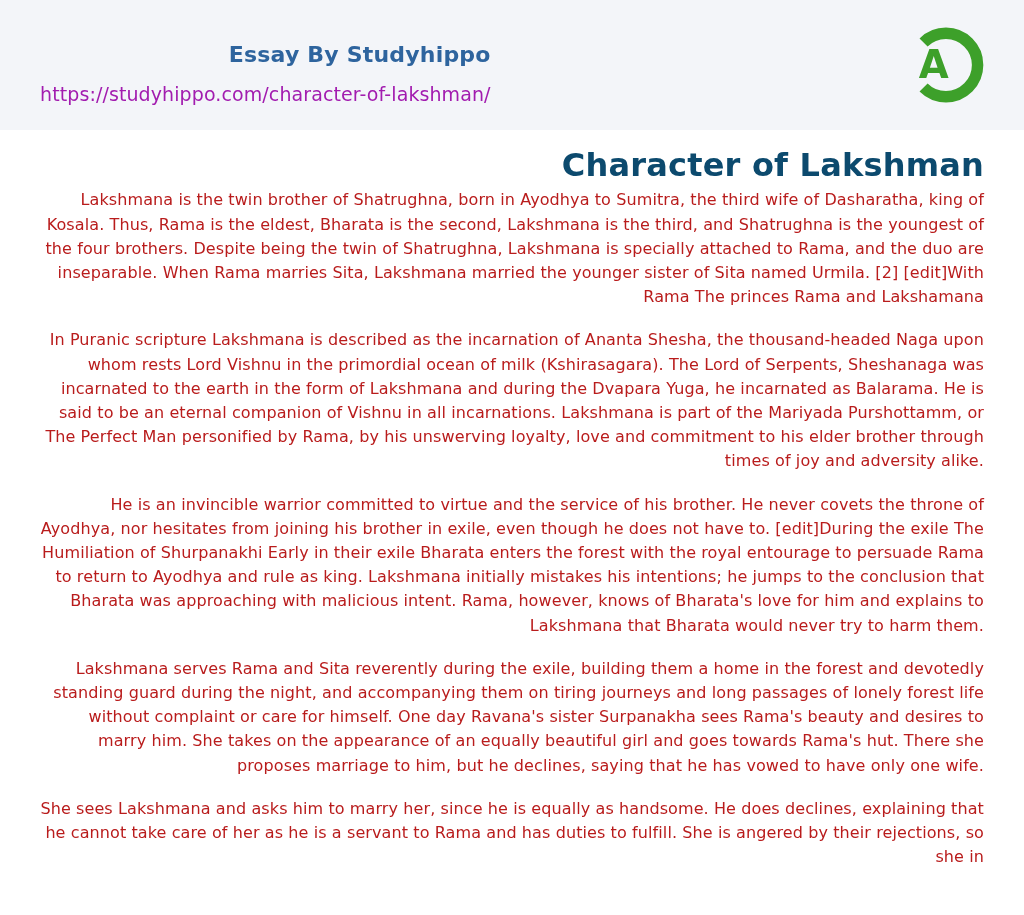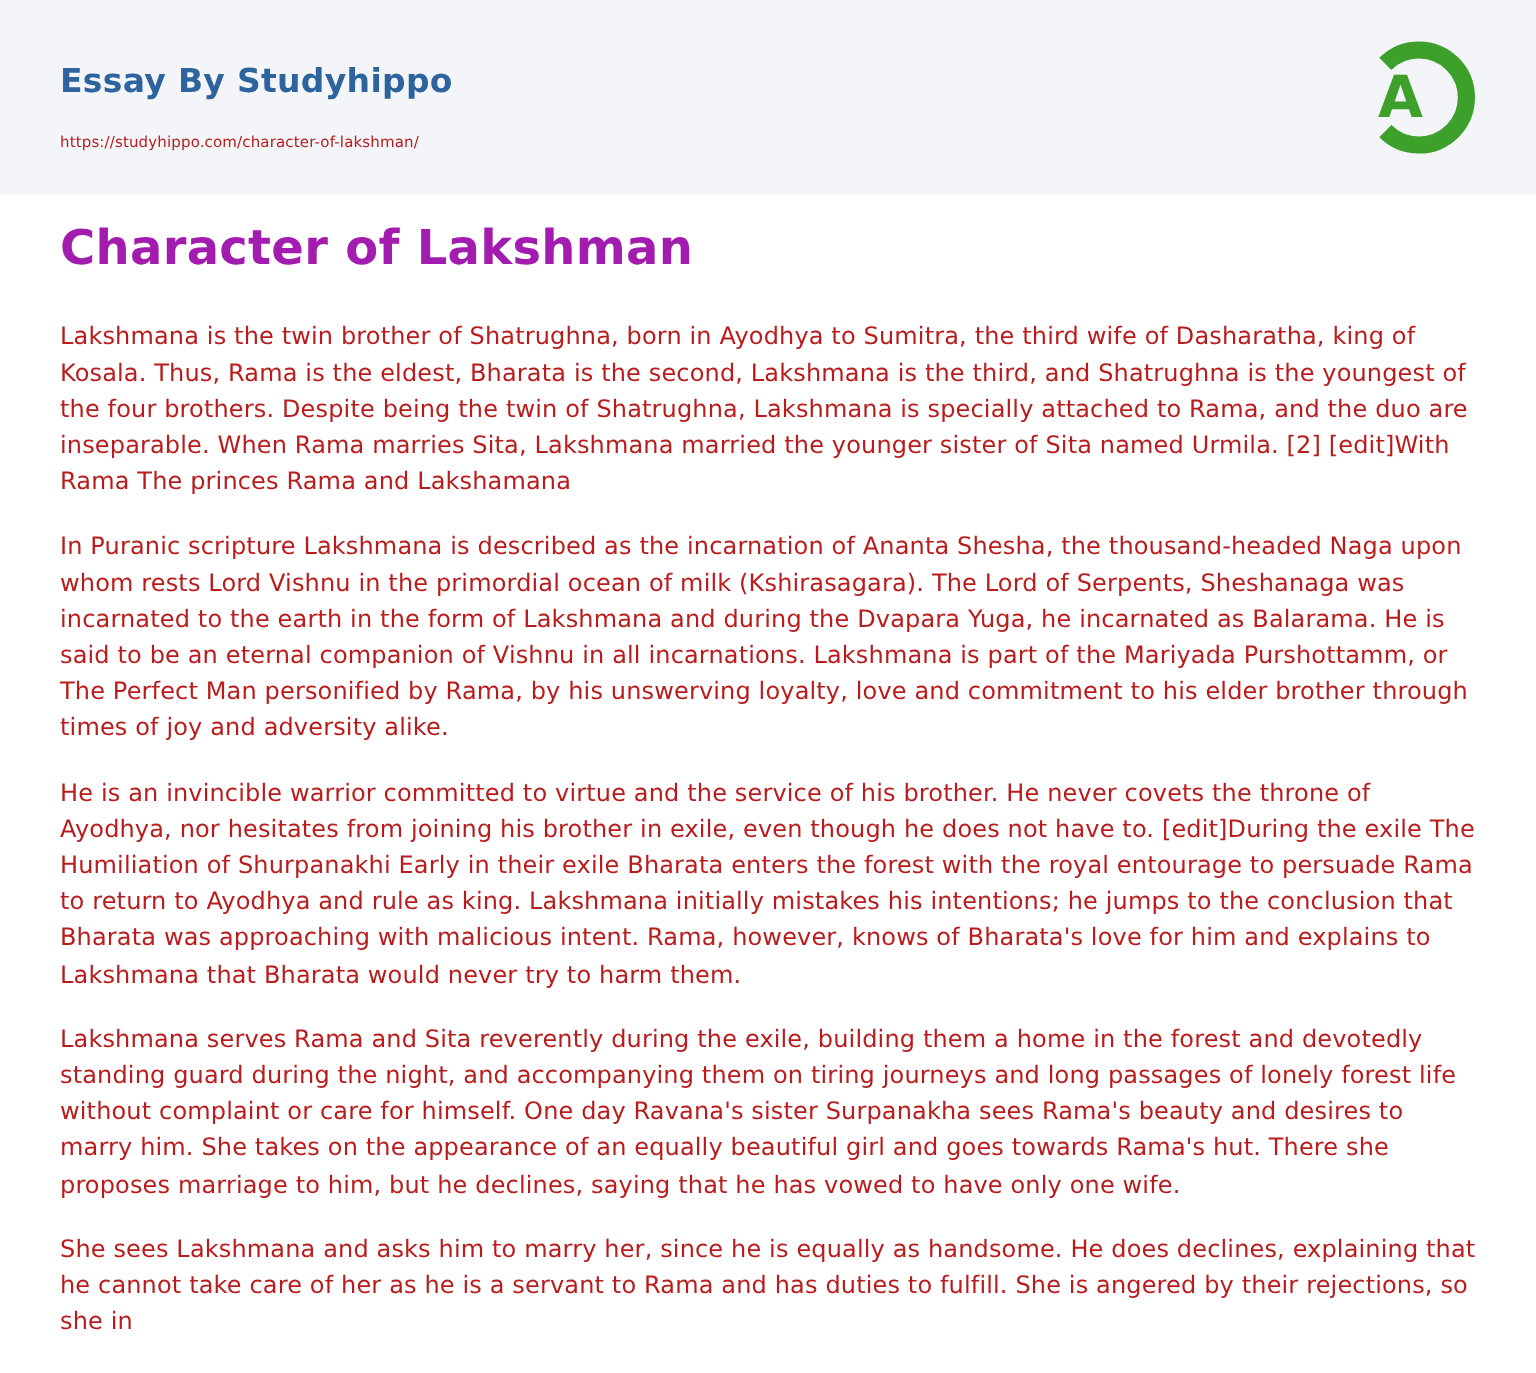--- a/index.html
+++ b/index.html
@@ -2,57 +2,57 @@
 <html><head>
 <meta charset="utf-8">
 <style>
   * { margin: 0; padding: 0; box-sizing: border-box; }
   html, body { width: 1024px; height: 915px; }
   body {
     font-family: "DejaVu Sans", "Liberation Sans", sans-serif;
     background: #ffffff;
     overflow: hidden;
   }
-  .page { width: 1024px; height: 820px; background: #ffffff; }
+  .page { width: 1024px; height: 820px; background: #ffffff; text-align: right; }
 
   
   .header {
     height: 130px;
     background: #f3f5f9;
     padding: 40px 34px 0 40px;
     display: flex;
     justify-content: space-between;
     align-items: flex-start;
   }
   .brand-block { padding-top: 2px; }
   .brand-title {
     color: #2e649e;
     font-size: 22px;
     font-weight: bold;
     letter-spacing: 0.2px;
     margin-bottom: 16px;
   }
   .brand-url {
     display: inline-block;
-    color: #b91c1c;
-    font-size: 10px;
+    color: #a21caf;
+    font-size: 19px;
     text-decoration: none;
     letter-spacing: 0.1px;
   }
   .logo { width: 88px; height: 88px; margin-top: -19px; }
   .logo svg { width: 100%; height: 100%; display: block; }
 
   
   .article { padding: 16px 40px 0 40px; }
   .article-title {
-    color: #a21caf;
+    color: #0c4a6e;
     font-size: 32px;
     font-weight: bold;
     line-height: 1.2;
-    margin-bottom: 28px;
+    margin-bottom: 4px;
     letter-spacing: 0.2px;
   }
   .article p {
     color: #b91c1c;
     font-size: 16px;
     line-height: 24.2px;
     margin-bottom: 19px;
     letter-spacing: 0.1px;
   }
 </style>

